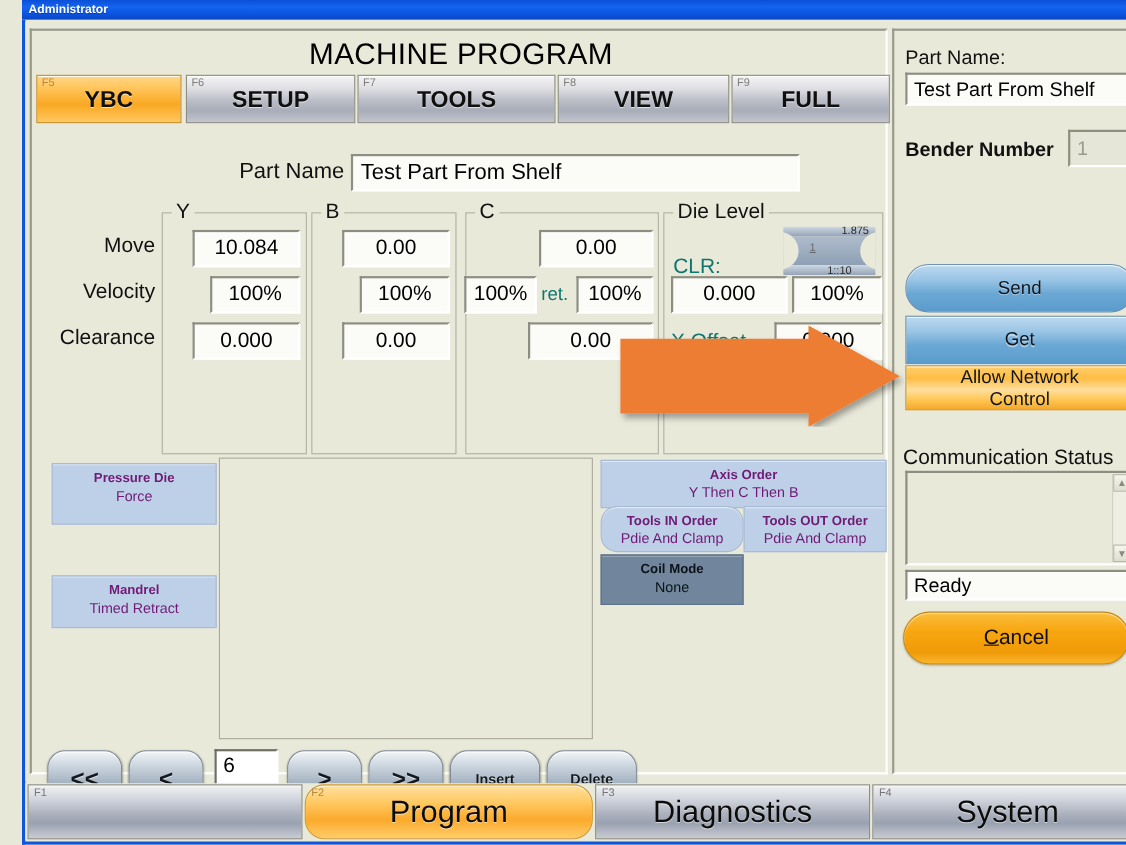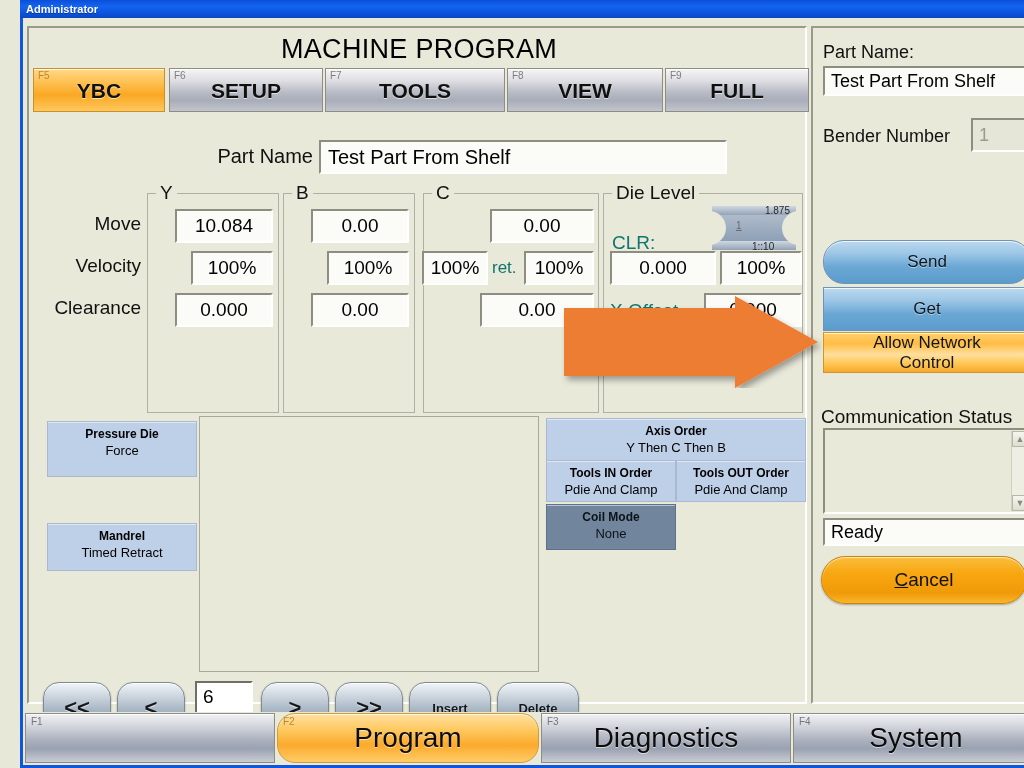--- a/index.html
+++ b/index.html
@@ -134,21 +134,21 @@
   .clrpic .cutl{left:-20px;}
   .clrpic .cutr{right:-20px;}
   .clrpic .t1{position:absolute;right:6px;top:-1px;font-size:10px;color:#2a2a2a;}
   .clrpic .t2{position:absolute;left:24px;top:14px;font-size:10px;color:#6a6a6a;text-decoration:underline;}
   .clrpic .t3{position:absolute;left:40px;bottom:-2px;font-size:10px;color:#2a2a2a;}
 
   
   .ibox{
     position:absolute;box-sizing:border-box;
     background:#bed0e8;border:1px solid #a9b9d2;
-    text-align:center;color:#000000;
+    text-align:center;color:#701a75;
     box-shadow:inset 0 1px 0 rgba(255,255,255,.5);
   }
   .ibox.dark{background:#71869c;color:#0c1218;border-color:#5d7189;}
   .ibox .ib-t{display:block;font-size:12px;font-weight:bold;margin-top:5px;}
   .ibox .ib-v{display:block;font-size:13px;margin-top:2px;}
 
   
   .canvasbox{
     position:absolute;left:170px;top:388px;width:340px;height:256px;
     background:#e9e9da;border:1px solid #a9a99b;box-sizing:border-box;
@@ -361,21 +361,21 @@
         <span class="ib-t">Mandrel</span>
         <span class="ib-v">Timed Retract</span>
       </div>
 
       <div class="canvasbox"></div>
 
       <div class="ibox" style="left:517px;top:390px;width:260px;height:44px;">
         <span class="ib-t">Axis Order</span>
         <span class="ib-v">Y Then C Then B</span>
       </div>
-      <div class="ibox" style="left:517px;top:432px;width:130px;height:42px;">
+      <div class="ibox" style="left:517px;top:432px;width:130px;height:42px;border-radius:15px;">
         <span class="ib-t">Tools IN Order</span>
         <span class="ib-v">Pdie And Clamp</span>
       </div>
       <div class="ibox" style="left:647px;top:432px;width:130px;height:42px;">
         <span class="ib-t">Tools OUT Order</span>
         <span class="ib-v">Pdie And Clamp</span>
       </div>
       <div class="ibox dark" style="left:517px;top:476px;width:130px;height:46px;">
         <span class="ib-t">Coil Mode</span>
         <span class="ib-v">None</span>
@@ -391,21 +391,21 @@
         <div class="rbtn small" style="left:454px;width:82px;">Delete</div>
       </div>
 
     </div>
 
     <div class="rightpanel">
 
       <span class="r-label" style="left:10px;top:14px;">Part Name:</span>
       <div class="rfield" style="left:10px;top:38px;width:208px;height:30px;">Test Part From Shelf</div>
 
-      <span class="r-label" style="left:10px;top:98px;">Bender Number</span>
+      <span class="r-label" style="left:10px;top:98px;font-weight:bold;">Bender Number</span>
       <div class="rfield disabled" style="left:158px;top:90px;width:60px;height:34px;">1</div>
 
       <div class="bluebtn" style="left:10px;top:212px;width:208px;height:44px;border-radius:21px;">Send</div>
       <div class="bluebtn" style="left:10px;top:259px;width:208px;height:44px;">Get</div>
 
       <div class="orangebtn" style="left:10px;top:304px;width:208px;height:41px;">
         <span>
           <span>Allow Network</span><br>
           <span>Control</span>
         </span>

